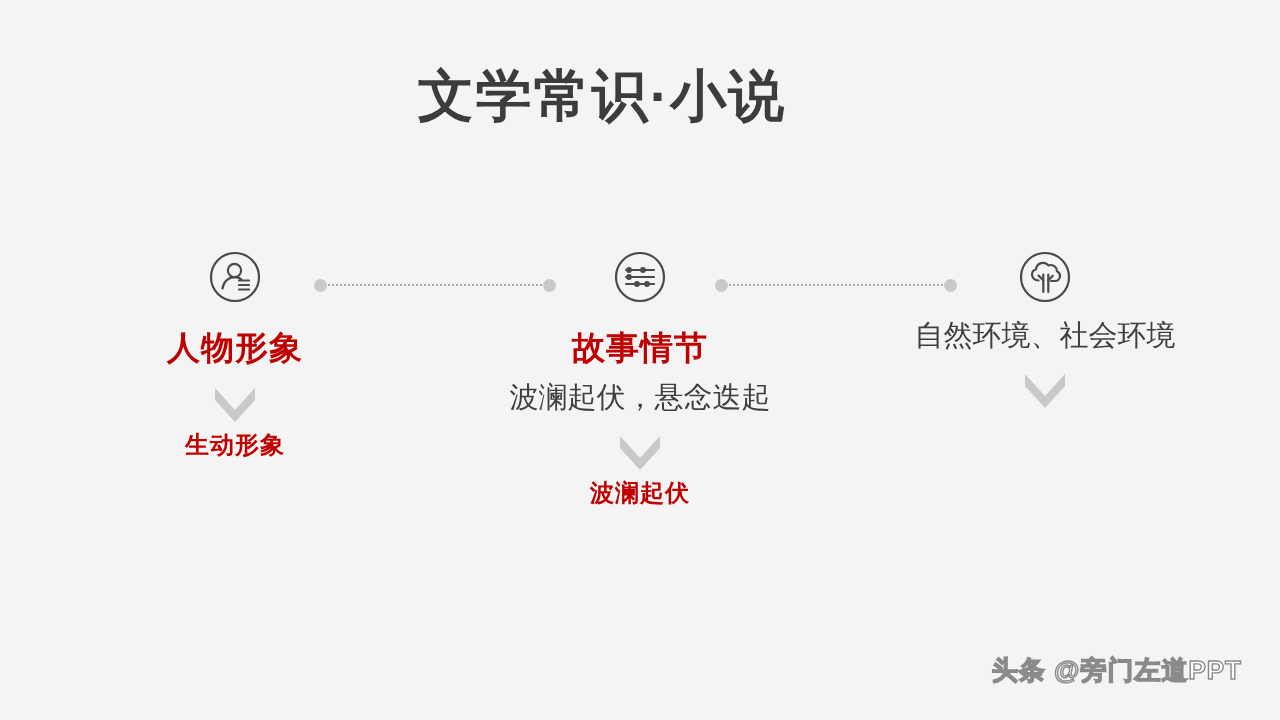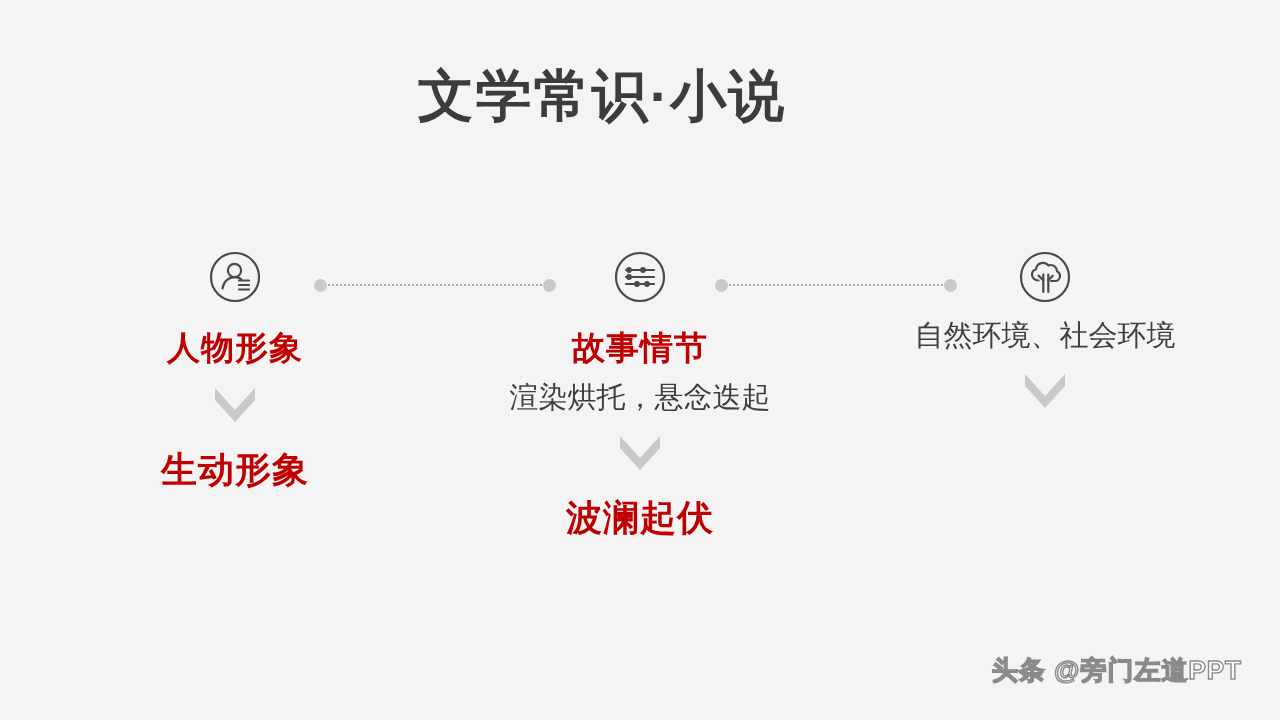--- a/index.html
+++ b/index.html
@@ -85,22 +85,22 @@
     line-height: 1.1;
     white-space: nowrap;
   }
   .chevron {
     margin-top: 20px;
     width: 46px;
     height: 36px;
     display: block;
   }
   .result {
-    margin-top: 28px;
-    font-size: 36px;
+    margin-top: 10px;
+    font-size: 24px;
     font-weight: bold;
     color: #c00000;
     letter-spacing: 1px;
     line-height: 1.1;
     white-space: nowrap;
   }
 
   
   .connector {
     position: absolute;
@@ -188,21 +188,21 @@
           <line x1="13" y1="27" x2="41" y2="27" stroke="#4a4a4a" stroke-width="2.2" stroke-linecap="round"></line>
           <line x1="13" y1="34" x2="41" y2="34" stroke="#4a4a4a" stroke-width="2.2" stroke-linecap="round"></line>
           <circle cx="16" cy="20" r="2.9" fill="#4a4a4a"></circle>
           <circle cx="30" cy="20" r="2.9" fill="#4a4a4a"></circle>
           <circle cx="16" cy="27" r="2.9" fill="#4a4a4a"></circle>
           <circle cx="24" cy="34" r="2.9" fill="#4a4a4a"></circle>
           <circle cx="34" cy="34" r="2.9" fill="#4a4a4a"></circle>
         </svg>
       </div>
       <div class="heading">故事情节</div>
-      <div class="detail">渲染烘托，悬念迭起</div>
+      <div class="detail">波澜起伏，悬念迭起</div>
       <div class="chevron">
         <svg width="46" height="36" viewBox="0 0 46 36" aria-hidden="true">
           <polygon points="3,2 23,24 43,2 43,14 23,36 3,14" fill="#c9c9c9"></polygon>
         </svg>
       </div>
       <div class="result">波澜起伏</div>
     </div>
 
     <div class="col">
       <div class="icon-circle">

